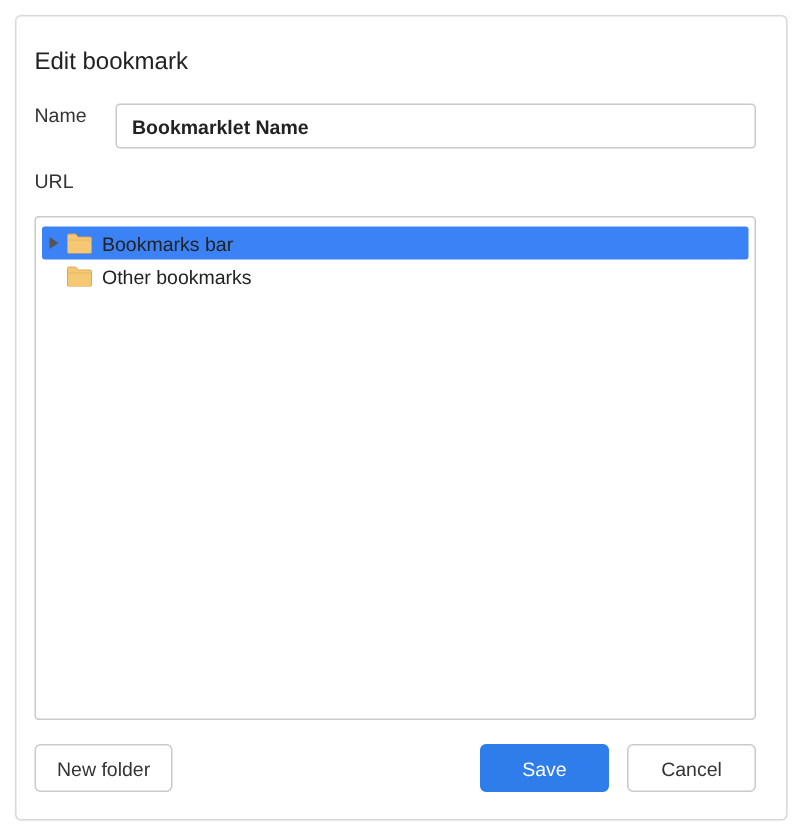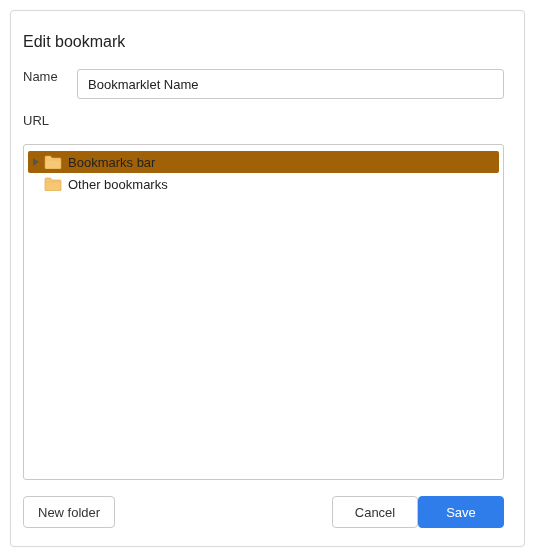--- a/index.html
+++ b/index.html
@@ -43,20 +43,21 @@
   .form-row input[type="text"] {
     flex: 1;
     height: 30px;
     border: 1px solid #c9c9c9;
     border-radius: 3px;
     padding: 0 10px;
     font-size: 13px;
     font-family: inherit;
     color: #222;
     outline: none;
+    font-weight: bold;
   }
   .form-row input[type="text"].focused {
     border: 1px solid #4a90e2;
     box-shadow: 0 0 0 1px rgba(74,144,226,0.3);
   }
   .tree {
     flex: 1;
     border: 1px solid #c9c9c9;
     border-radius: 3px;
     margin-top: 2px;
@@ -67,41 +68,42 @@
   .tree-item {
     display: flex;
     align-items: center;
     height: 22px;
     padding: 0 2px;
     font-size: 13px;
     border-radius: 2px;
     cursor: pointer;
   }
   .tree-item.selected {
-    background: #a16207;
+    background: #3b82f6;
   }
   .expander {
     display: inline-flex;
     width: 12px;
     justify-content: center;
     align-items: center;
     font-size: 10px;
     color: #555;
   }
   .expander.placeholder { visibility: hidden; }
   .folder-icon {
     display: inline-flex;
     width: 18px;
     height: 16px;
     margin: 0 6px 0 2px;
     align-items: center;
   }
   .tree-label { color: #222; }
   .buttons {
     display: flex;
+    gap: 12px;
     align-items: center;
   }
   .spacer { flex: 1; }
   .btn {
     height: 32px;
     min-width: 86px;
     padding: 0 14px;
     border: 1px solid #c9c9c9;
     background: #fff;
     border-radius: 4px;
@@ -154,16 +156,16 @@
           <path d="M1 5 L17 5" stroke="#e0b060" stroke-width="0.5"></path>
         </svg>
       </span>
       <span class="tree-label">Other bookmarks</span>
     </div>
   </div>
 
   <div class="buttons">
     <button class="btn">New folder</button>
     <div class="spacer"></div>
+    <button class="btn primary">Save</button>
     <button class="btn">Cancel</button>
-    <button class="btn primary">Save</button>
   </div>
 </div>
 
 </body></html>

